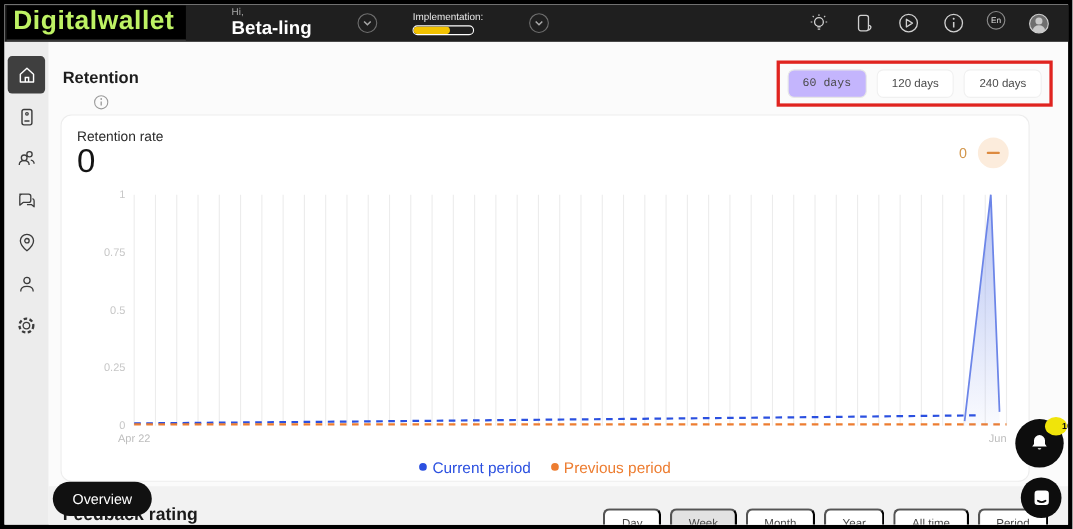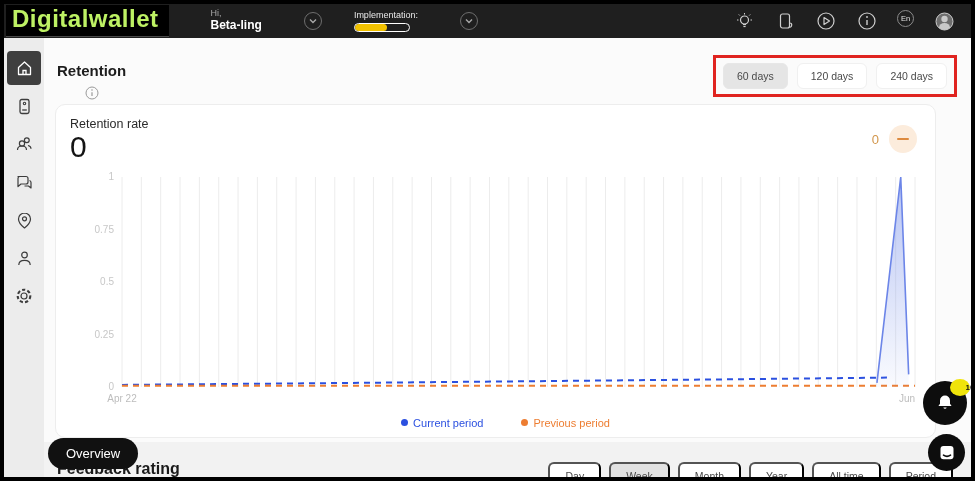--- a/index.html
+++ b/index.html
@@ -7,21 +7,21 @@
   .frame { position:relative; width:975px; height:481px; border:4px solid #000;
            background:#fbfbfb; overflow:hidden; }
 
   
   .topbar { position:absolute; left:0; top:0; right:0; height:34px; background:#1f1f1f;
             display:flex; align-items:center; z-index:20; }
   .logo { background:#000; color:#bef264; font-size:24px; font-weight:bold; letter-spacing:.5px;
           padding:1px 10px 3px 6px; margin-left:2px; line-height:1.1; border-bottom:1px solid #4a4a4a; }
   .greeting { margin-left:42px; line-height:1.1; }
   .greeting .hi { color:#a8a8a8; font-size:9px; }
-  .greeting .name { color:#fff; font-size:12px; font-weight:bold; }
+  .greeting .name { color:#fff; font-size:17px; font-weight:bold; }
   .chev-circle { width:18px; height:18px; border-radius:50%; border:1px solid #6e6e6e;
                  display:flex; align-items:center; justify-content:center; margin-left:42px; cursor:pointer; }
   .impl { margin-left:32px; line-height:1.2; }
   .impl-label { color:#e8e8e8; font-size:9px; }
   .progress { width:56px; height:9px; border:1px solid #fff; border-radius:5px; margin-top:2px; overflow:hidden; background:#1f1f1f; }
   .progress-fill { height:100%; background:#f2c200; border-radius:4px; }
   .topbar-right { margin-left:auto; display:flex; gap:19px; padding-right:16px; }
   .tb-icon { width:22px; height:22px; display:flex; align-items:center; justify-content:center; cursor:pointer; }
   .lang-chip { width:17px; height:17px; border:1px solid #8b8b8b; border-radius:50%; color:#e0e0e0;
                font-size:7.5px; display:flex; align-items:center; justify-content:center; cursor:pointer; }
@@ -35,36 +35,36 @@
 
   
   .main { position:absolute; left:40px; top:34px; right:0; bottom:0; background:#fbfbfb; overflow:hidden; }
   .page-head { position:absolute; left:13px; top:24px; display:flex; align-items:center; gap:7px;flex-direction:column; }
   .page-title { font-size:15px; font-weight:bold; color:#1d1d1d; }
 
   .range-box { position:absolute; top:17px; right:14px; border:3px solid #e02420;
                padding:5px 7px; display:flex; align-items:center; gap:9px; }
   .range-btn { font-size:10.5px; color:#4a4a4a; background:#fff; border:1px solid #f0f0f0;
                border-radius:6px; padding:6px 13px; cursor:pointer; white-space:nowrap; }
-  .range-btn.selected { background:#e5e5e5; border-color:#e7e7e7; }
+  .range-btn.selected { background:#c4b5fd; border-color:#e7e7e7;font-family:Liberation Mono, monospace; }
 
   
   .card { position:absolute; left:11px; top:66px; width:881px; height:334px; background:#fff;
           border:1px solid #ededed; border-radius:10px; padding:12px 14px; }
   .card-head { display:flex; justify-content:space-between; align-items:flex-start; }
   .card-title { font-size:12.5px; color:#2a2a2a; }
   .card-value { font-size:30px; color:#141414; font-weight:400; line-height:1.05; }
   .delta { display:flex; align-items:center; gap:10px; margin-top:8px; margin-right:4px; }
   .delta-val { color:#d2964b; font-size:13px; }
   .minus-btn { width:28px; height:28px; border-radius:50%; background:#fcecdc; display:flex;
                align-items:center; justify-content:center; cursor:pointer; border:none; }
   .minus-bar { width:12px; height:2px; background:#dd8a3f; border-radius:1px; }
 
   .legend { display:flex; justify-content:center; gap:18px; margin-top:0px; }
-  .legend-item { display:flex; align-items:center; gap:5px; font-size:11px; cursor:pointer;margin-left:20px; }
+  .legend-item { display:flex; align-items:center; gap:5px; font-size:14px; cursor:pointer; }
   .legend-dot { width:7px; height:7px; border-radius:50%; }
 
   
   .bottom-band { position:absolute; left:0; right:0; top:404px; height:80px; background:#f2f2f2; }
   .section-title { position:absolute; left:13px; top:18px; font-size:16px; font-weight:bold; color:#1a1a1a; }
   .tabs { position:absolute; right:18px; top:20px; display:flex; gap:8px; }
   .tab { font-size:10.5px; color:#4a4a4a; background:#fff; border-radius:6px; padding:6px 15px;
          cursor:pointer; white-space:nowrap; }
   .tab.selected { background:#e2e2e2; }
 

